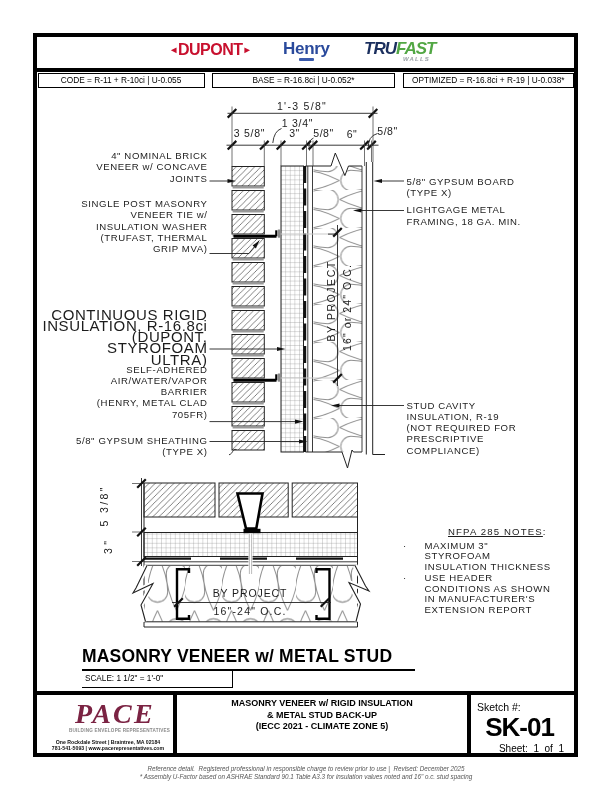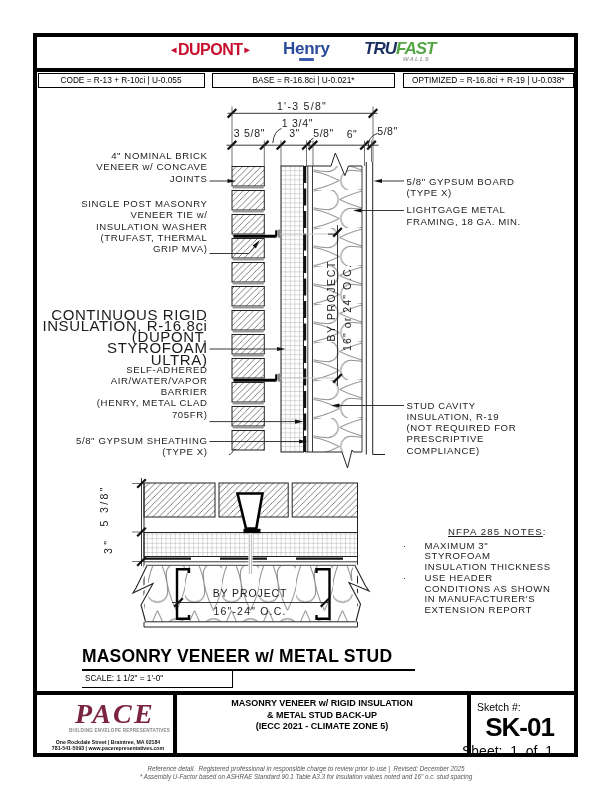--- a/index.html
+++ b/index.html
@@ -19,23 +19,23 @@
 <div class="abs" style="left:283px;top:39px;width:46px;height:20px;color:#2a4a9c;font-weight:bold;font-size:17px;text-align:center;letter-spacing:-0.3px;">Henry</div>
 
 <div class="abs" style="left:299px;top:58px;width:15px;height:2.6px;background:#3a5aac;border-radius:1px;"></div>
 
 <div class="abs" style="left:364px;top:39px;width:70px;height:18px;font-weight:bold;font-size:17px;font-style:italic;white-space:nowrap;letter-spacing:-1px;"><span style="color:#1b2f5e;text-align:right;">TRU</span><span style="color:#52a744;">FAST</span></div>
 
 <div class="abs" style="left:403px;top:56px;width:28px;height:7px;color:#9aa0a6;font-weight:bold;font-style:italic;font-size:6px;letter-spacing:1.2px;">WALLS</div>
 
 <div class="abs" style="left:33px;top:67.5px;width:545px;height:4px;background:#000;"></div>
 
-<div class="abs" style="left:37.5px;top:72.5px;width:167px;height:15.5px;border:1.6px solid #000;box-sizing:border-box;font-size:8.3px;text-align:center;line-height:12.5px;">CODE = R-13 + R-10ci | U-0.055</div>
-
-<div class="abs" style="left:212px;top:72.5px;width:183px;height:15.5px;border:1.6px solid #000;box-sizing:border-box;font-size:8.3px;text-align:center;line-height:12.5px;">BASE = R-16.8ci | U-0.021*</div>
+<div class="abs" style="left:37.5px;top:72.5px;width:167px;height:15.5px;border:1.6px solid #000;box-sizing:border-box;font-size:8.3px;text-align:center;line-height:12.5px;">CODE = R-11 + R-10ci | U-0.055</div>
+
+<div class="abs" style="left:212px;top:72.5px;width:183px;height:15.5px;border:1.6px solid #000;box-sizing:border-box;font-size:8.3px;text-align:center;line-height:12.5px;">BASE = R-16.8ci | U-0.052*</div>
 
 <div class="abs" style="left:403px;top:72.5px;width:170.5px;height:15.5px;border:1.6px solid #000;box-sizing:border-box;font-size:8.3px;text-align:center;line-height:12.5px;">OPTIMIZED = R-16.8ci + R-19 | U-0.038*</div>
 
 <svg class="abs" style="left:0;top:0;" width="612" height="792" viewBox="0 0 612 792">
 <defs>
 <pattern id="hb" width="6.2" height="6.2" patternUnits="userSpaceOnUse">
 <path d="M0,6.2 L6.2,0 M-3.1,3.1 L3.1,-3.1 M3.1,9.3 L9.3,3.1" stroke="#555" stroke-width="0.75" fill="none"></path>
 </pattern>
 <pattern id="grid" width="4.6" height="4.6" patternUnits="userSpaceOnUse">
 <path d="M0,0 H4.6 M0,0 V4.6" stroke="#888" stroke-width="0.6" fill="none"></path>
@@ -286,15 +286,15 @@
 <div class="abs" style="left:55px;top:698.5px;width:110px;height:30px;color:#7b2343;font-weight:bold;font-style:italic;font-size:28px;font-family:'Liberation Serif',serif;letter-spacing:2.2px;line-height:30px;margin-left:20px;">PACE</div>
 
 <div class="abs" style="left:69px;top:728px;width:95px;font-size:4.6px;color:#8a8a8a;letter-spacing:0.22px;font-weight:bold;white-space:nowrap;">BUILDING ENVELOPE REPRESENTATIVES</div>
 
 <div class="abs" style="left:47px;top:738.5px;width:122px;font-size:5.2px;font-weight:bold;color:#111;text-align:center;line-height:6.1px;white-space:nowrap;">One Rockdale Street | Braintree, MA 02184<br>781-541-5093 | www.pacerepresentatives.com</div>
 
 <div class="abs" style="left:177px;top:698px;width:290px;font-size:9px;font-weight:bold;text-align:center;line-height:11.6px;color:#000;">MASONRY VENEER w/ RIGID INSULATION<br>&amp; METAL STUD BACK-UP<br>(IECC 2021 - CLIMATE ZONE 5)</div>
 
 <div class="abs" style="left:477px;top:700.5px;width:96px;font-size:10.5px;color:#000;">Sketch #:</div>
 <div class="abs" style="left:471px;top:712px;width:97px;font-size:26px;font-weight:bold;text-align:center;color:#000;letter-spacing:-1px;">SK-01</div>
-<div class="abs" style="left:462px;top:742.5px;width:102px;font-size:14px;text-align:left;color:#000;">Sheet:&nbsp; 1&nbsp; of&nbsp; 1</div>
+<div class="abs" style="left:462px;top:742.5px;width:102px;font-size:10px;text-align:right;color:#000;">Sheet:&nbsp; 1&nbsp; of&nbsp; 1</div>
 
 <div class="abs" style="left:0px;top:765px;width:612px;font-size:6.3px;font-style:italic;color:#555;text-align:center;line-height:7.6px;">Reference detail.&nbsp; Registered professional in responsible charge to review prior to use |&nbsp; Revised: December 2025<br>* Assembly U-Factor based on ASHRAE Standard 90.1 Table A3.3 for insulation values noted and 16" o.c. stud spacing</div>
 
 </body></html>

